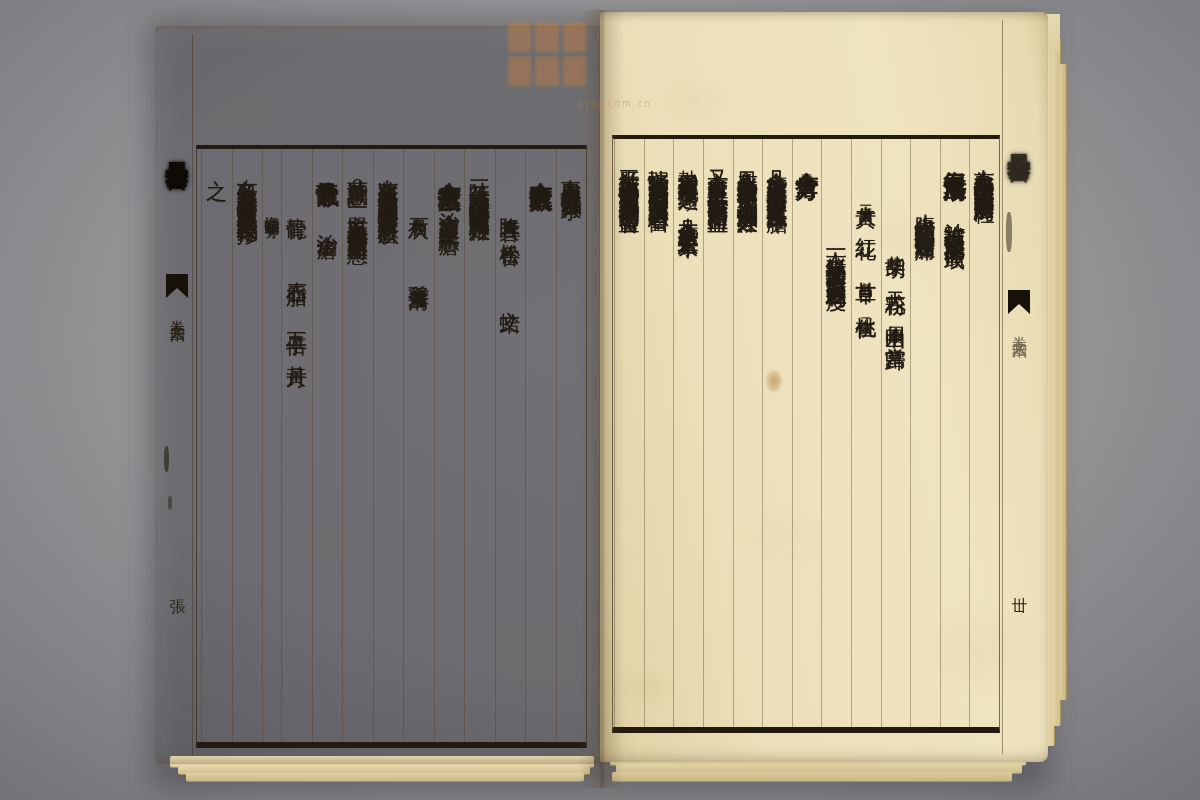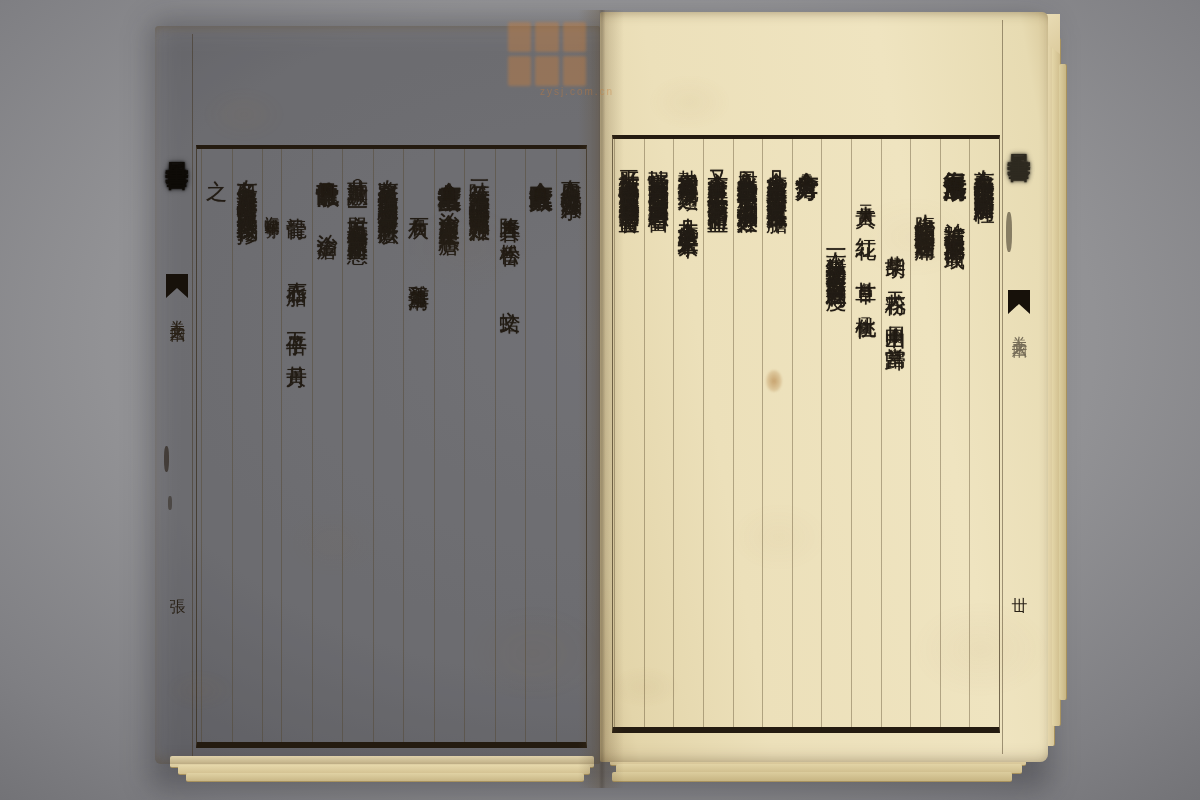--- a/index.html
+++ b/index.html
@@ -60,21 +60,21 @@
   .stain{position:absolute;background:radial-gradient(#a76f2e,rgba(167,111,46,0));border-radius:50%;opacity:.55;filter:blur(1px);}
   
   .curl{position:absolute;background:linear-gradient(135deg,#f2e8c6,#dccb9d);
     clip-path:polygon(0 0,100% 0,100% 100%);box-shadow:-2px 2px 3px rgba(80,60,30,.4);}
   
   .watermark{position:absolute;left:494px;top:14px;width:150px;height:88px;opacity:.5;pointer-events:none;}
   .seal{position:absolute;left:10px;top:4px;width:78px;height:64px;display:grid;
     grid-template-columns:1fr 1fr 1fr;grid-template-rows:1fr 1fr;gap:4px;padding:4px;
     filter:blur(1.6px);}
   .seal i{background:#cf7f39;border-radius:2px;opacity:.8;}
-  .wm-caption{position:absolute;left:0;top:72px;width:150px;text-align:center;padding-left:8px;
+  .wm-caption{position:absolute;left:0;top:84px;width:150px;text-align:right;padding-left:8px;
     font-family:"Liberation Sans","DejaVu Sans",sans-serif;font-size:10px;letter-spacing:2px;color:rgba(205,125,55,.8);filter:blur(.4px);}
 </style>
 </head>
 <body>
 
 <div class="photo">
   <div class="book-shadow"></div>
 
   <div class="book">
 

